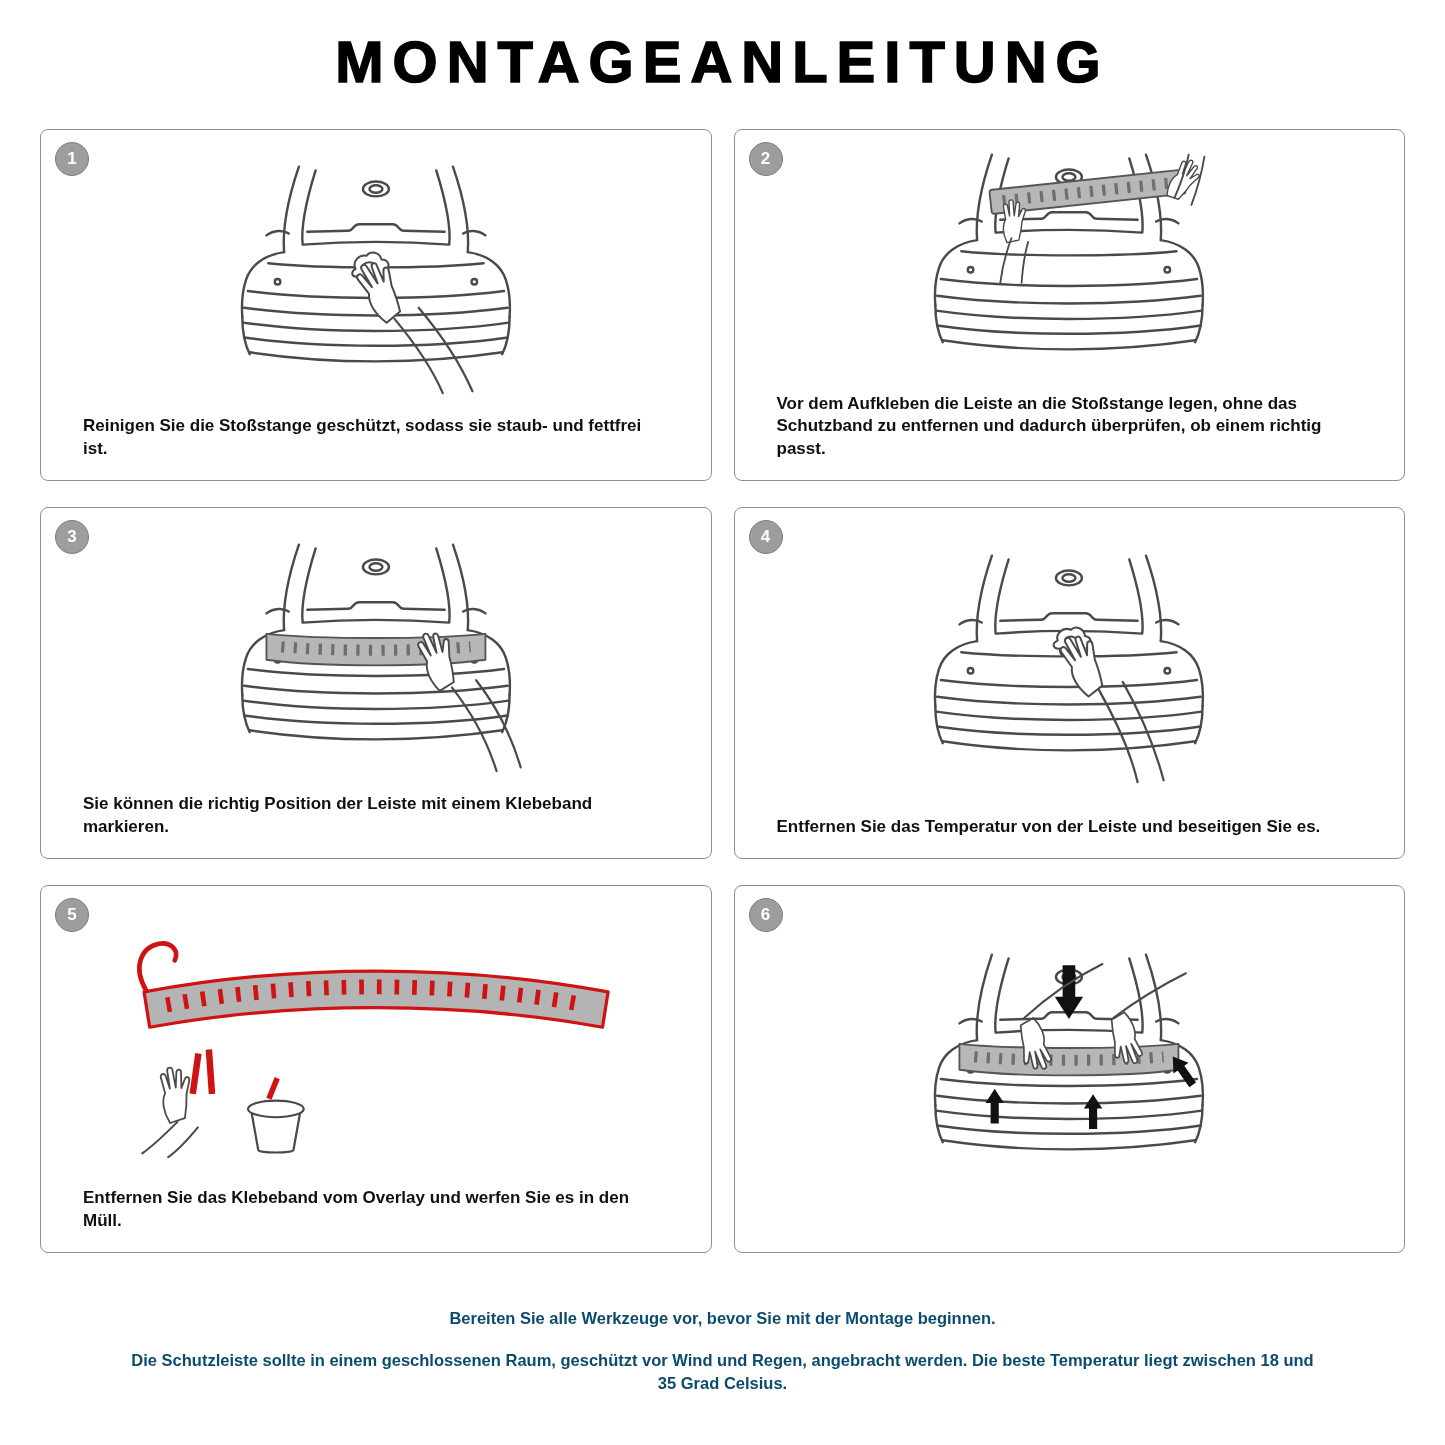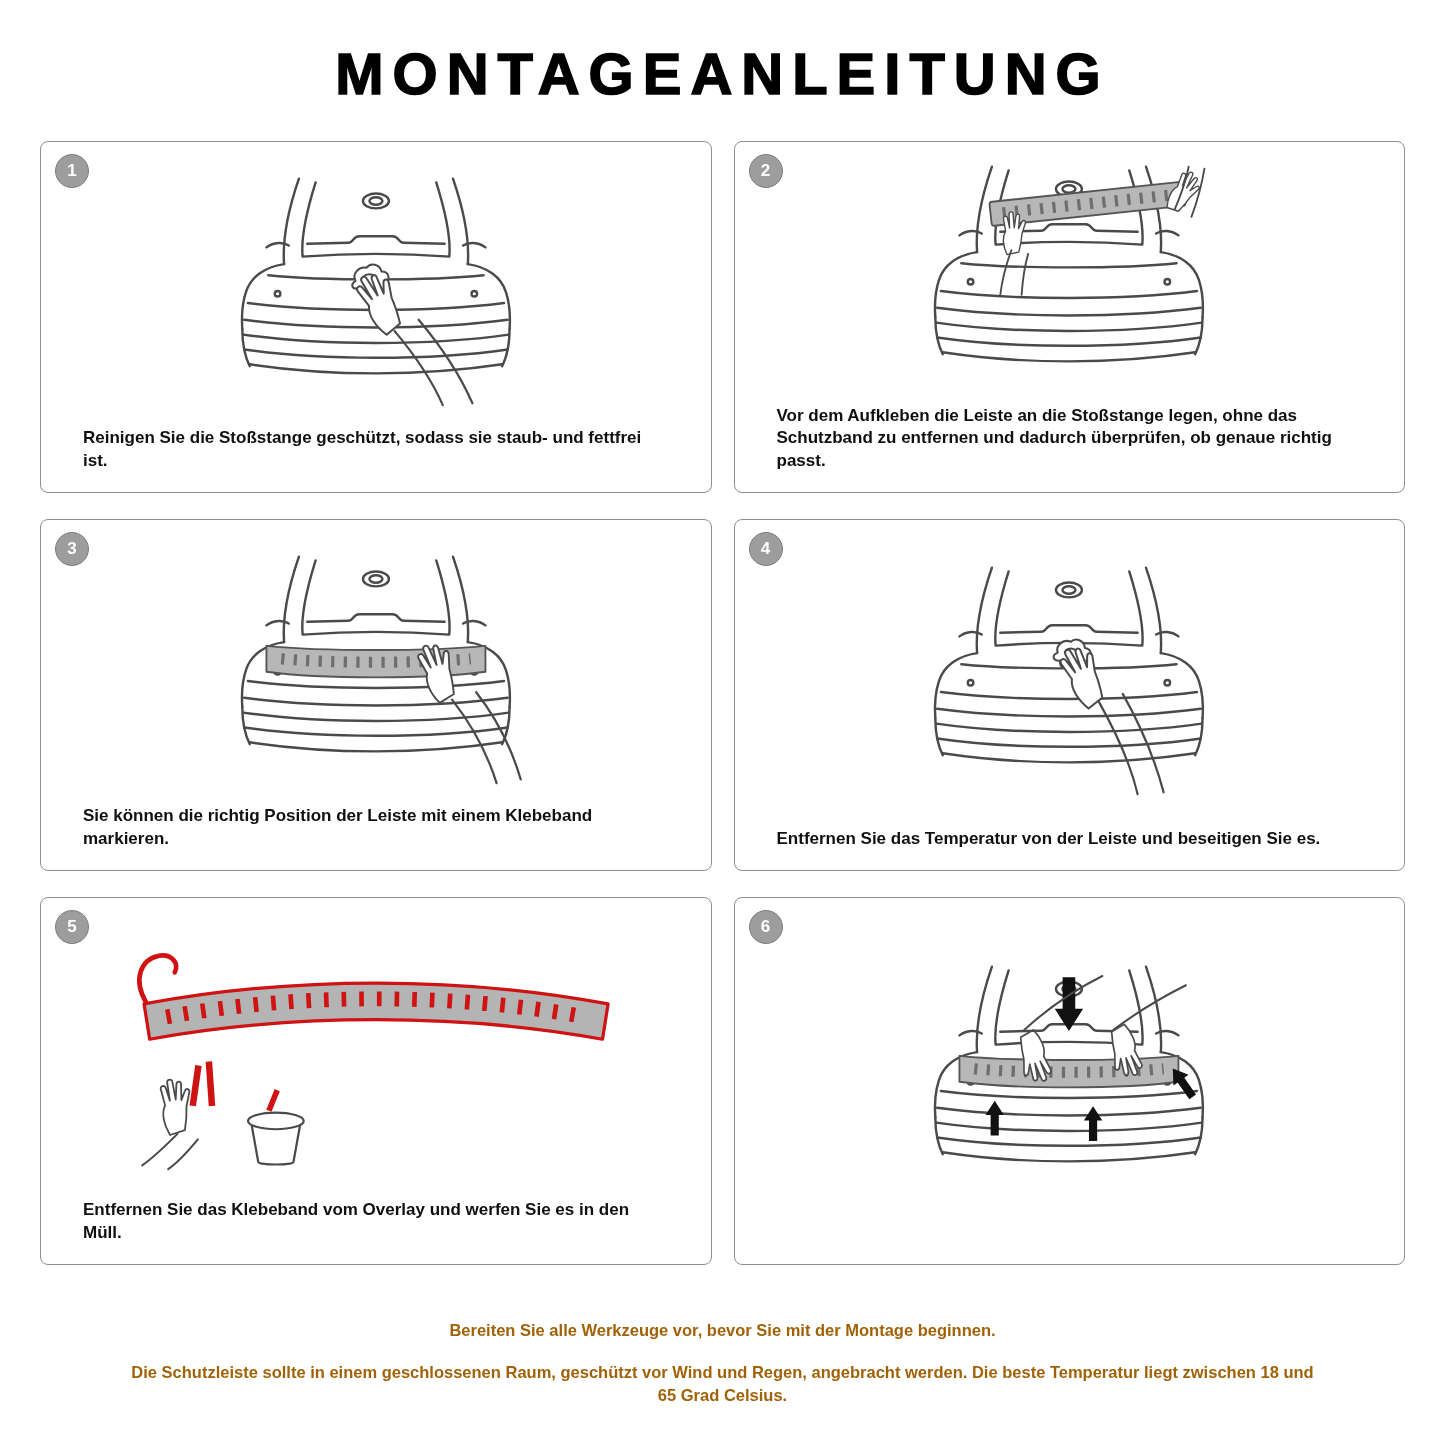--- a/index.html
+++ b/index.html
@@ -10,21 +10,21 @@
     overflow:hidden;
   }
   .page { padding:24px 40px 0 40px; box-sizing:border-box; }
 
   .title {
     text-align:center;
     font-size:58px;
     font-weight:bold;
     letter-spacing:9px;
     color:#000;
-    margin:16px 0 34px 0;
+    margin:4px 0 34px 0;
     -webkit-text-stroke:1.5px #000;
   }
 
   .grid {
     display:grid;
     grid-template-columns:1fr 1fr;
     gap:26px 22px;
   }
 
   .panel {
@@ -69,21 +69,21 @@
     font-size:17px;
     line-height:1.32;
     color:#101010;
     padding:0 34px 4px 28px;
   }
 
   .footer {
     margin-top:54px;
     text-align:center;
     font-weight:bold;
-    color:#a16207;
+    color:#0c4a6e;
     font-size:16.5px;
     line-height:1.35;
   }
   .footer .line2 { margin:20px 85px 0 85px; }
 
   .hidden-defs { position:absolute; width:0; height:0; overflow:hidden; }
 </style>
 </head>
 <body>
 
@@ -172,21 +172,21 @@
             <path d="M118 94 C 112 110 108 126 106 142"></path>
             <path d="M136 98 C 132 112 130 128 129 142"></path>
           </g>
           <use href="#hand-art" transform="translate(298,52) rotate(18) scale(0.62) translate(-33,-78)"></use>
           <g stroke="#4a4a4a" stroke-width="2" fill="none" stroke-linecap="round">
             <path d="M294 50 C 300 36 306 20 309 4"></path>
             <path d="M312 58 C 318 42 323 24 326 6"></path>
           </g>
         </svg>
       </div>
-      <div class="caption">Vor dem Aufkleben die Leiste an die Stoßstange legen, ohne das Schutzband zu entfernen und dadurch überprüfen, ob genaue richtig passt.</div>
+      <div class="caption">Vor dem Aufkleben die Leiste an die Stoßstange legen, ohne das Schutzband zu entfernen und dadurch überprüfen, ob einem richtig passt.</div>
     </div>
 
     <div class="panel">
       <div class="badge">
         <span>3</span>
       </div>
       <div class="art">
         <svg viewBox="0 0 360 250">
           <use href="#car-art"></use>
           <use href="#strip-on-car"></use>
@@ -263,16 +263,16 @@
           <use href="#arrow-art" transform="translate(206,172) scale(1.1)"></use>
           <use href="#arrow-art" transform="translate(302,128) rotate(-35) scale(1.1)"></use>
         </svg>
       </div>
     </div>
 
   </div>
 
   <div class="footer">
     <div class="line1">Bereiten Sie alle Werkzeuge vor, bevor Sie mit der Montage beginnen.</div>
-    <div class="line2">Die Schutzleiste sollte in einem geschlossenen Raum, geschützt vor Wind und Regen, angebracht werden. Die beste Temperatur liegt zwischen 18 und 65 Grad Celsius.</div>
+    <div class="line2">Die Schutzleiste sollte in einem geschlossenen Raum, geschützt vor Wind und Regen, angebracht werden. Die beste Temperatur liegt zwischen 18 und 35 Grad Celsius.</div>
   </div>
 
 </div>
 
 </body></html>

